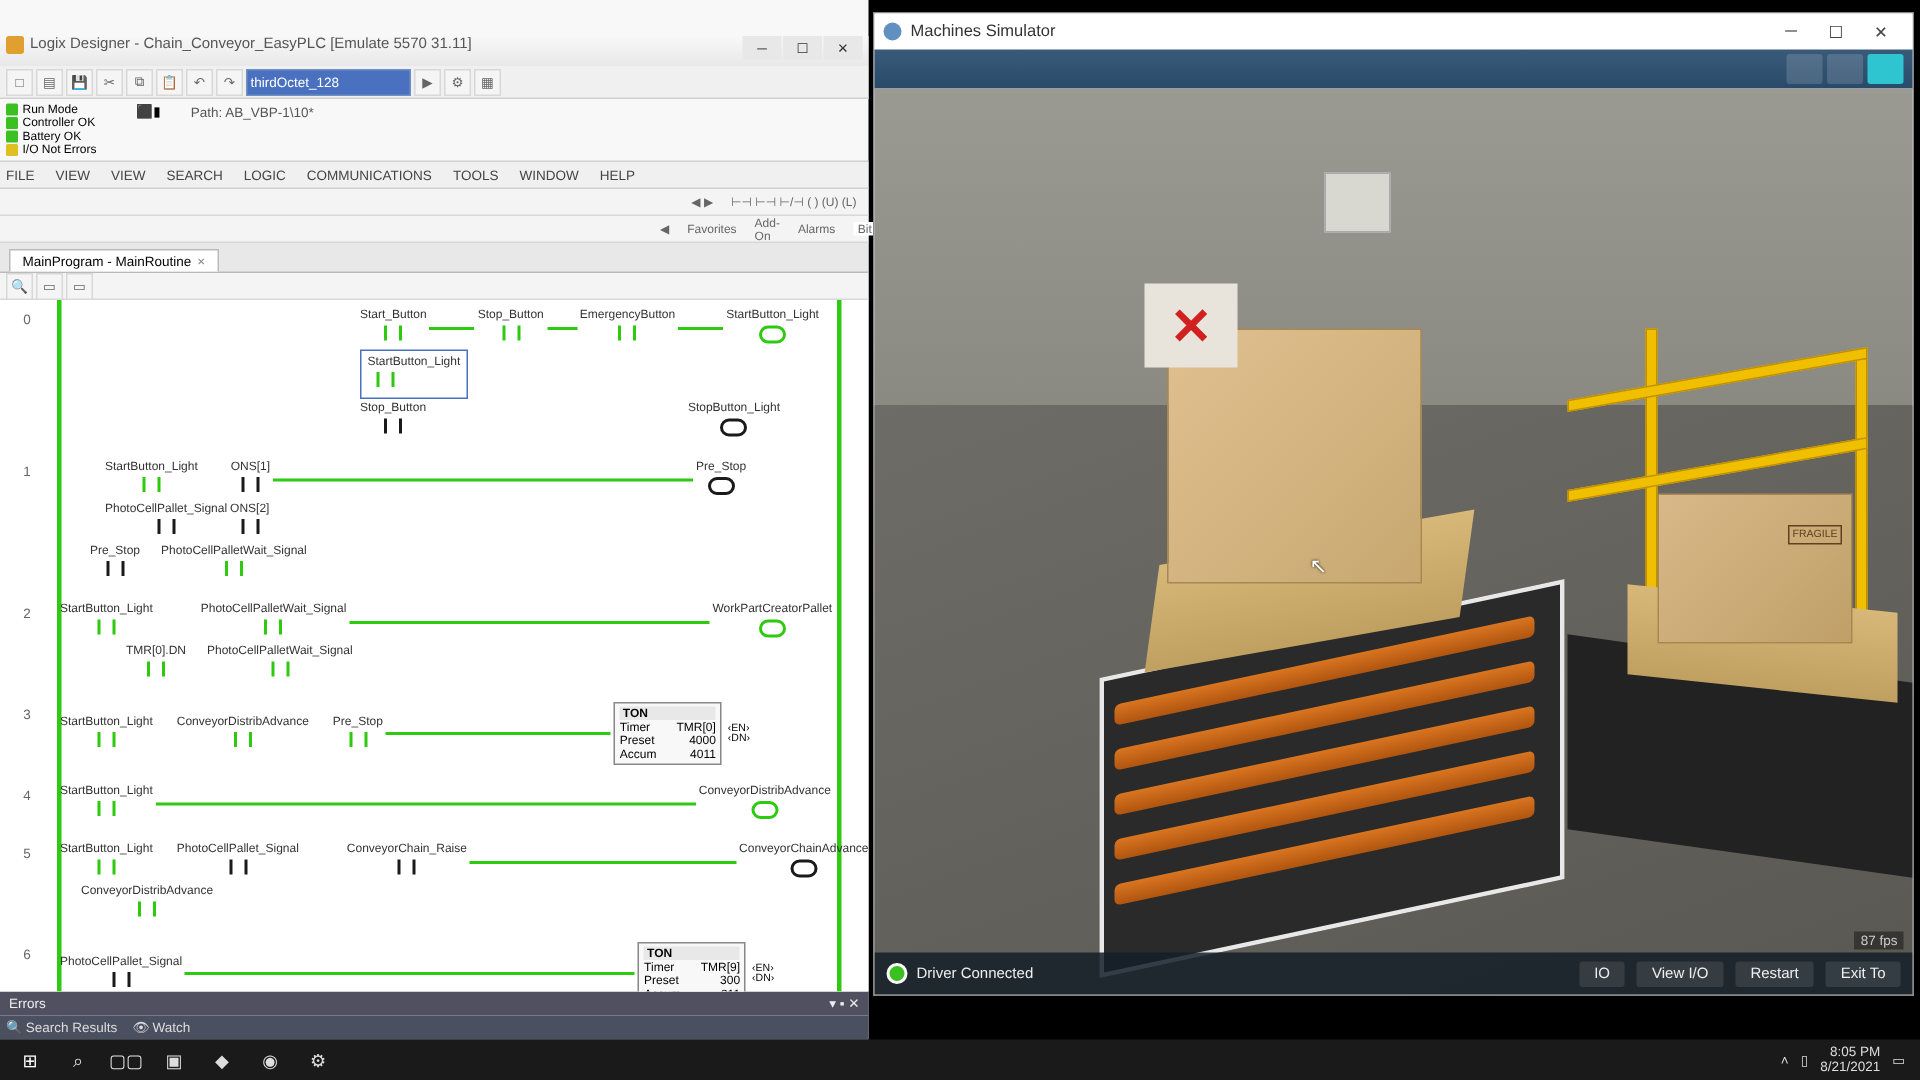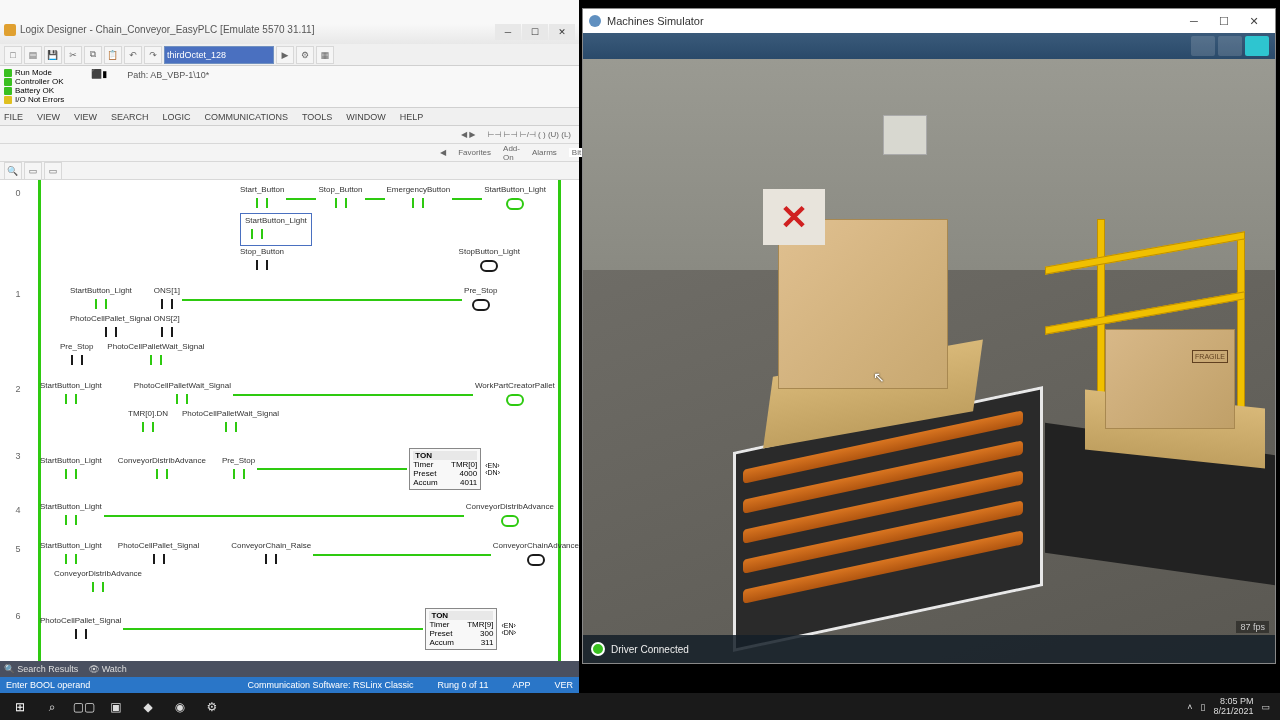--- a/index.html
+++ b/index.html
@@ -159,20 +159,26 @@
     <span>◀ ▶</span>
       <span>⊢⊣ ⊢⊣ ⊢/⊣ ( ) (U) (L)</span>
   </div>
   <div class="rb-row" style="justify-content:flex-start;gap:12px;padding-left:440px">
     <span style="font-size:8px">◀</span>
     <span>Favorites</span>
     <span>Add-On</span>
     <span>Alarms</span>
     <span style="background:#fff;padding:0 3px">Bit</span>
   </div>
+  <div class="tabbar">
+    <div class="tab">
+      <span>MainProgram - MainRoutine</span>
+      <span class="tab-close">×</span>
+    </div>
+  </div>
   <div class="mini-tb">
     <div class="tb-btn">🔍</div>
     <div class="tb-btn">▭</div>
     <div class="tb-btn">▭</div>
   </div>
 
   <div class="ladder-view">
     <div class="rail-l"></div>
     <div class="rail-r"></div>
 
@@ -223,21 +229,21 @@
 
     <div class="rung">
       <div class="rung-num">2</div>
       <div class="rung-body">
         <div class="row-line">
           <div class="elem"><div class="tag">StartButton_Light</div><span class="contact on"></span></div>
           <div class="elem" style="margin-left:30px"><div class="tag">PhotoCellPalletWait_Signal</div><span class="contact on"></span></div>
           <span class="wire" style="width:240px"></span>
           <div class="elem"><div class="tag">WorkPartCreatorPallet</div><span class="coil on"></span></div>
         </div>
-        <div class="row-line" style="margin-left:88px">
+        <div class="row-line" style="margin-left:44px">
           <div class="elem"><div class="tag">TMR[0].DN</div><span class="contact on"></span></div>
           <div class="elem" style="margin-left:12px"><div class="tag">PhotoCellPalletWait_Signal</div><span class="contact on"></span></div>
         </div>
       </div>
     </div>
 
     <div class="rung">
       <div class="rung-num">3</div>
       <div class="rung-body">
         <div class="row-line">
@@ -318,30 +324,27 @@
           </div>
           <div style="font-size:7px;margin-left:2px">
               <div>‹EN›</div>
               <div>‹DN›</div>
             </div>
         </div>
       </div>
     </div>
   </div>
 
+  <div class="err-bar">
+    <span>Errors</span>
+    <span style="margin-left:auto">▾ ▪ ✕</span>
+  </div>
   <div class="err-tabs">
     <div class="err-tab">🔍<span>Search Results</span></div>
     <div class="err-tab">👁<span>Watch</span></div>
-  </div>
-  <div class="stat-bar">
-    <span class="stat-seg">Enter BOOL operand</span>
-    <span class="stat-seg" style="margin-left:auto">Communication Software: RSLinx Classic</span>
-    <span class="stat-seg">Rung 0 of 11</span>
-    <span class="stat-seg">APP</span>
-    <span>VER</span>
   </div>
 </div>
 
 <div class="right-win">
   <div class="rw-title">
     <div class="rw-icon"></div>
     <span>Machines Simulator</span>
     <div class="rw-ctrls">
       <div class="rw-btn">─</div>
       <div class="rw-btn">☐</div>
@@ -382,20 +385,26 @@
     <div class="box2">
       <div style="position:absolute;right:6px;top:20px;font-size:7px;color:#604020;border:1px solid #604020;padding:2px">FRAGILE</div>
     </div>
 
     <div class="cursor">↖</div>
     <div class="fps">87 fps</div>
 
     <div class="sim-bottom">
       <div class="drv-led"></div>
       <span>Driver Connected</span>
+      <div style="margin-left:auto;display:flex;align-items:center">
+        <div class="sim-btn">IO</div>
+        <div class="sim-btn">View I/O</div>
+        <div class="sim-btn">Restart</div>
+        <div class="sim-btn">Exit To</div>
+      </div>
     </div>
   </div>
 </div>
 
 <div class="taskbar">
   <div class="tb-item win">⊞</div>
   <div class="tb-item">⌕</div>
   <div class="tb-item">▢▢</div>
   <div class="tb-item">▣</div>
   <div class="tb-item">◆</div>

